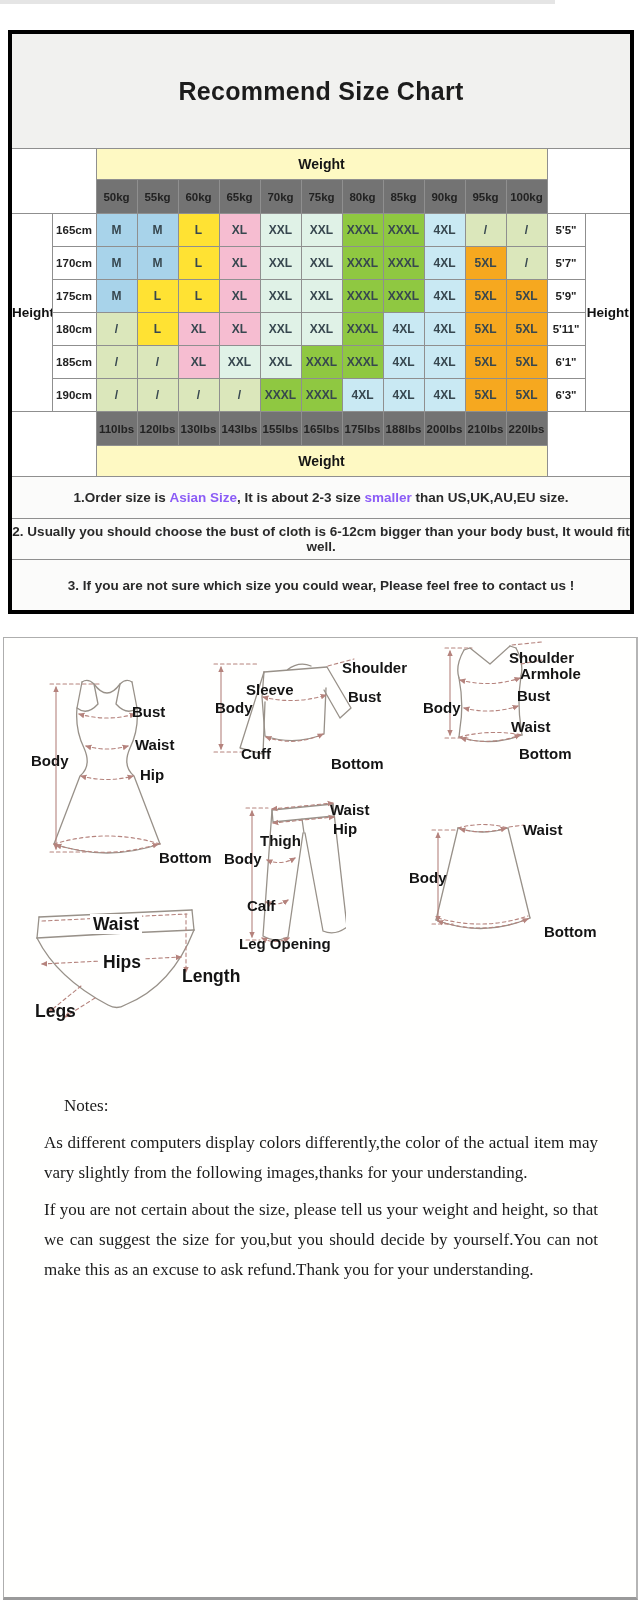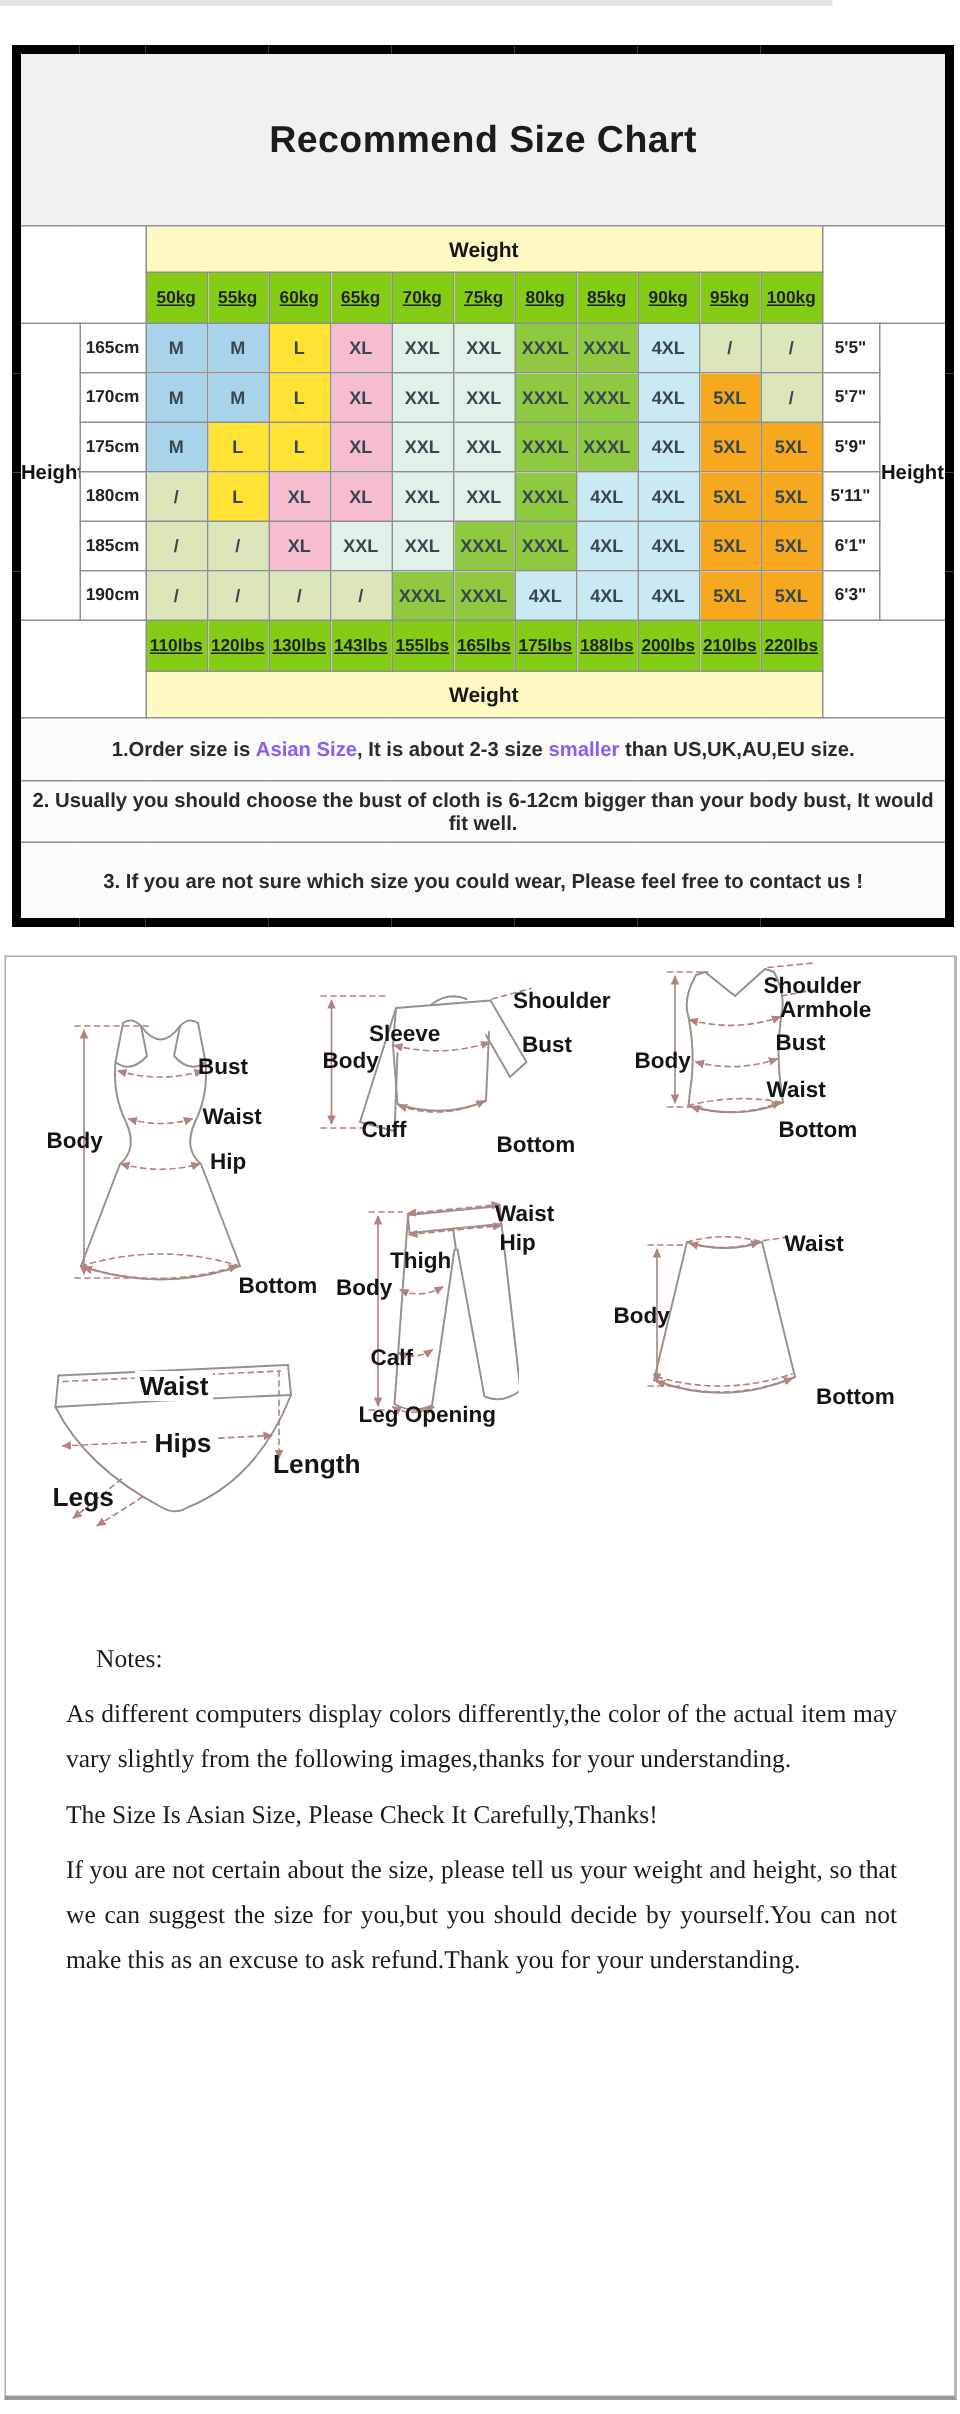--- a/index.html
+++ b/index.html
@@ -4,27 +4,27 @@
 <style>
   html,body { margin:0; padding:0; background:#fff; }
   .page {
     position:relative; width:640px; height:1609px; background:#ffffff;
     overflow:hidden; font-family:"Liberation Sans", sans-serif;
   }
   .top-smudge { position:absolute; left:0; top:0; width:555px; height:4px; background:#cfcfcf; opacity:.55; }
 
   
   .table-wrap { position:absolute; left:8px; top:30px; width:624px; }
-  .size-table { border-collapse:collapse; table-layout:fixed; width:624px; border:6px solid #000000; }
+  .size-table { border-collapse:collapse; table-layout:fixed; width:624px; border:4px solid #000000; }
   .size-table td { border:1px solid #8f8f8f; text-align:center; vertical-align:middle; padding:0; overflow:hidden; }
   .title-cell { background:#f1f1ef; height:114px; }
   .title-text { font-size:25px; font-weight:bold; color:#1c1c1c; letter-spacing:.3px; }
   .w-head { height:30px; font-weight:bold; font-size:14px; color:#151515; background:#fef9c3; }
   .corner { background:#fff; }
-  .unit { height:33px; font-size:11.5px; font-weight:600; color:#222; background:#84cc16;text-decoration:underline; }
+  .unit { height:33px; font-size:11.5px; font-weight:600; color:#222; background:#737373; }
   .sz { height:32px; font-size:12px; font-weight:bold; color:#37474f; }
   .h-side { font-weight:bold; font-size:13.5px; color:#111; background:#fff; }
   .h-val, .h-ft { font-size:11.5px; font-weight:600; color:#222; background:#fff; }
   .note-cell { text-align:left; padding:0 10px 0 28px; font-size:13.5px; font-weight:600; color:#2a2a2a; background:#fbfbfa; }
   .nh0 { height:41px; } .nh1 { height:40px; } .nh2 { height:50px; }
   .red { color:#8b5cf6; font-weight:bold; }
 
   
   .figure-box {
     position:absolute; left:3px; top:637px; width:632px; height:959px;
@@ -327,23 +327,22 @@
       <path d="M10,17 L8,38 M163,10 L165,30"></path>
       <path d="M8,38 Q28,78 79,105 M165,30 Q143,86 96,105 M79,105 Q88,110 96,105"></path>
       <path class="m" d="M13,21 L158,14"></path>
       <path class="m" d="M13,64 L152,57" marker-start="url(#arr)" marker-end="url(#arr)"></path>
       <path class="m" d="M52,86 L20,112" marker-end="url(#arr)"></path>
       <path class="m" d="M66,98 L36,117" marker-end="url(#arr)"></path>
       <path class="m" d="M157,14 L157,72" marker-end="url(#arr)"></path>
     </svg>
     <div class="fig-lbl big onwhite" style="left:86px;top:276px">Waist</div>
     <div class="fig-lbl big onwhite" style="left:96px;top:314px">Hips</div>
-    <div class="fig-lbl big" style="left:31px;top:350px">Legs</div>
+    <div class="fig-lbl big" style="left:31px;top:363px">Legs</div>
     <div class="fig-lbl big" style="left:178px;top:328px">Length</div>
 
     <div class="notes">
       <div class="notes-title">Notes:</div>
       <p>As different computers display colors differently,the color of the actual item may vary slightly from the following images,thanks for your understanding.</p>
-      <p>The Size Is Asian Size, Please Check It Carefully,Thanks!</p>
       <p>If you are not certain about the size, please tell us your weight and height, so that we can suggest the size for you,but you should decide by yourself.You can not make this as an excuse to ask refund.Thank you for your understanding.</p>
     </div>
   </div>
 </div>
 
 </body></html>

